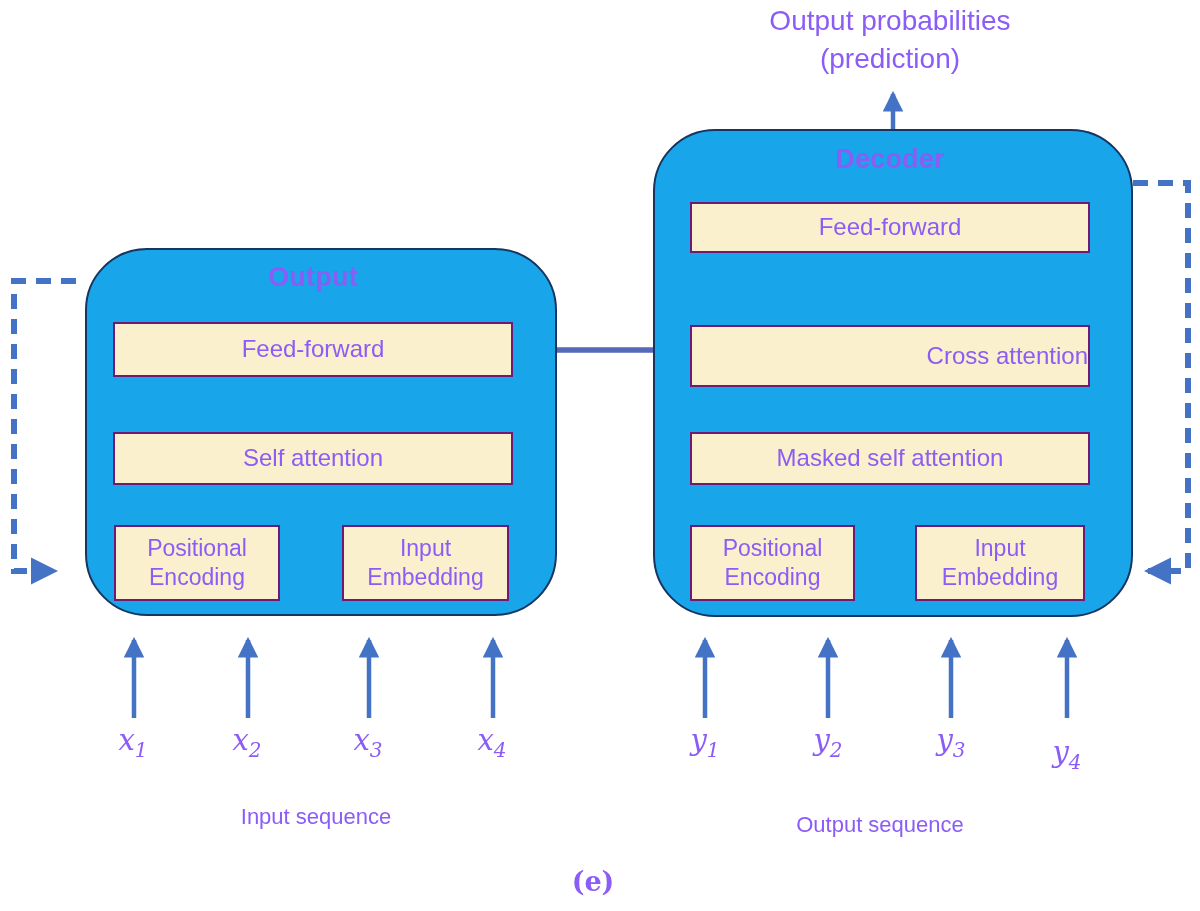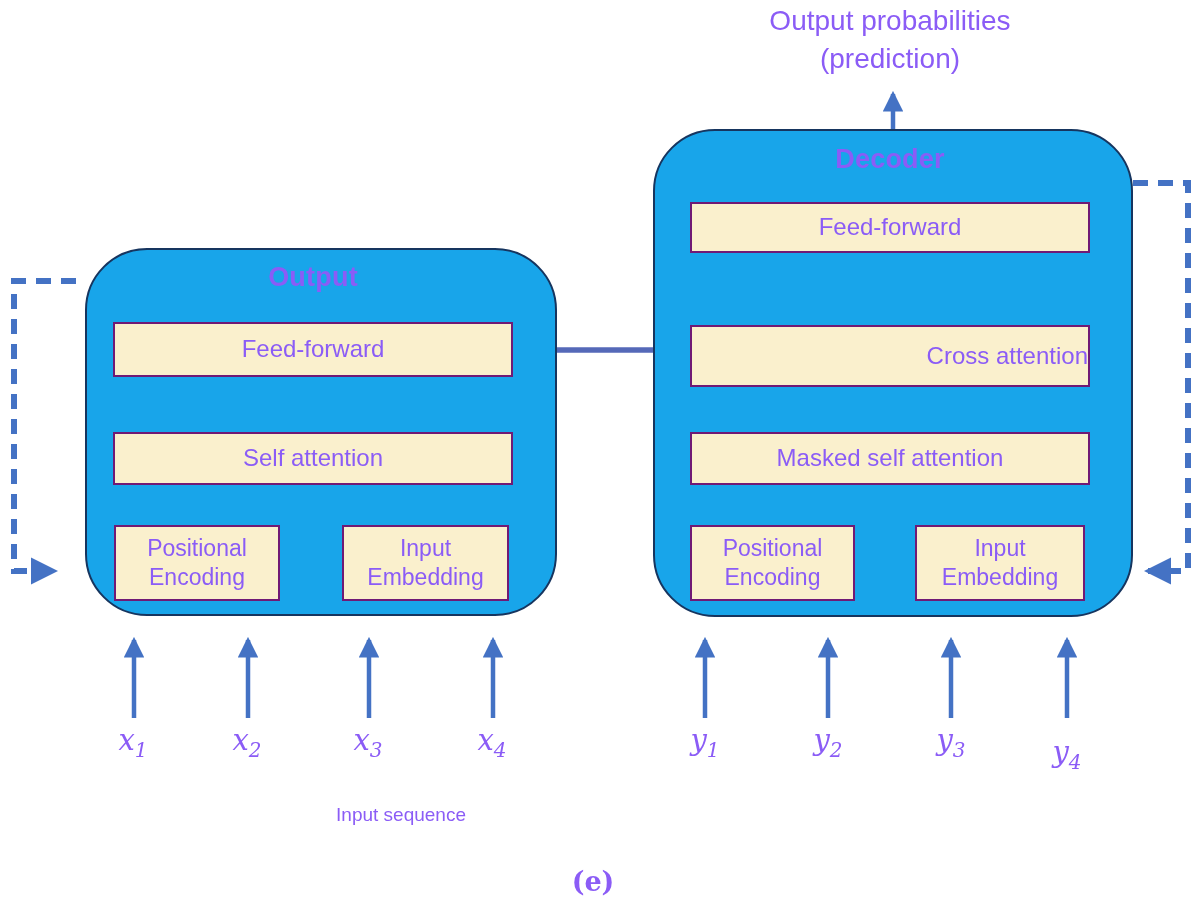--- a/index.html
+++ b/index.html
@@ -40,22 +40,22 @@
   }
   .layer-box.two-line{font-size:23px;}
   .top-label{
     position:absolute;
     text-align:center;
     font-size:28px;
     line-height:1.35;
   }
   .seq-label{
     position:absolute;
-    text-align:right;
-    font-size:19px;
+    text-align:center;
+    font-size:22px;
   }
   .token{
     position:absolute;
     width:80px;
     text-align:center;
     font-family:"DejaVu Serif","Liberation Serif",serif;
     font-style:italic;
     font-size:29px;
   }
   .token sub{font-size:20px;line-height:0;}
@@ -177,16 +177,17 @@
     <span>y</span><sub>2</sub>
   </div>
   <div class="token" style="left:911px;top:723px;">
     <span>y</span><sub>3</sub>
   </div>
   <div class="token" style="left:1027px;top:723px;margin-top:12px;">
     <span>y</span><sub>4</sub>
   </div>
 
   <div class="seq-label" style="left:166px;top:804px;width:300px;">Input sequence</div>
+  <div class="seq-label" style="left:730px;top:812px;width:300px;">Output sequence</div>
 
   <div class="caption" style="left:543px;top:866px;width:100px;">(e)</div>
 
 </div>
 
 </body></html>

